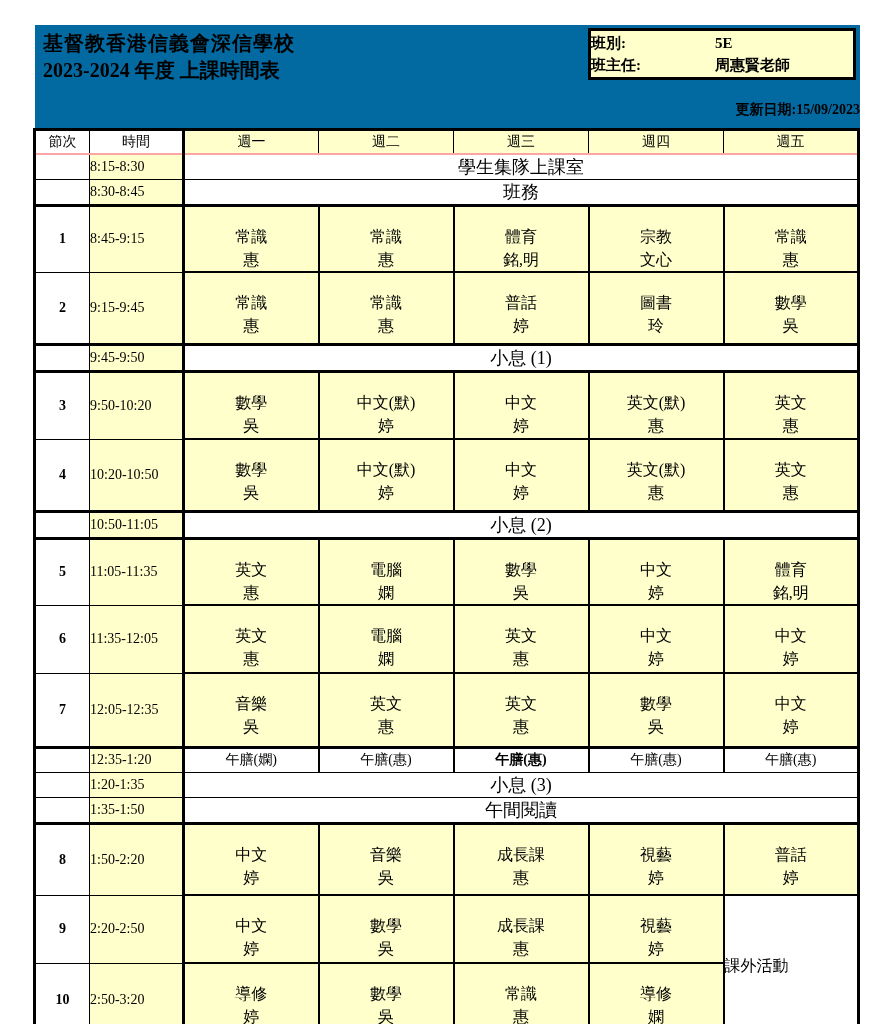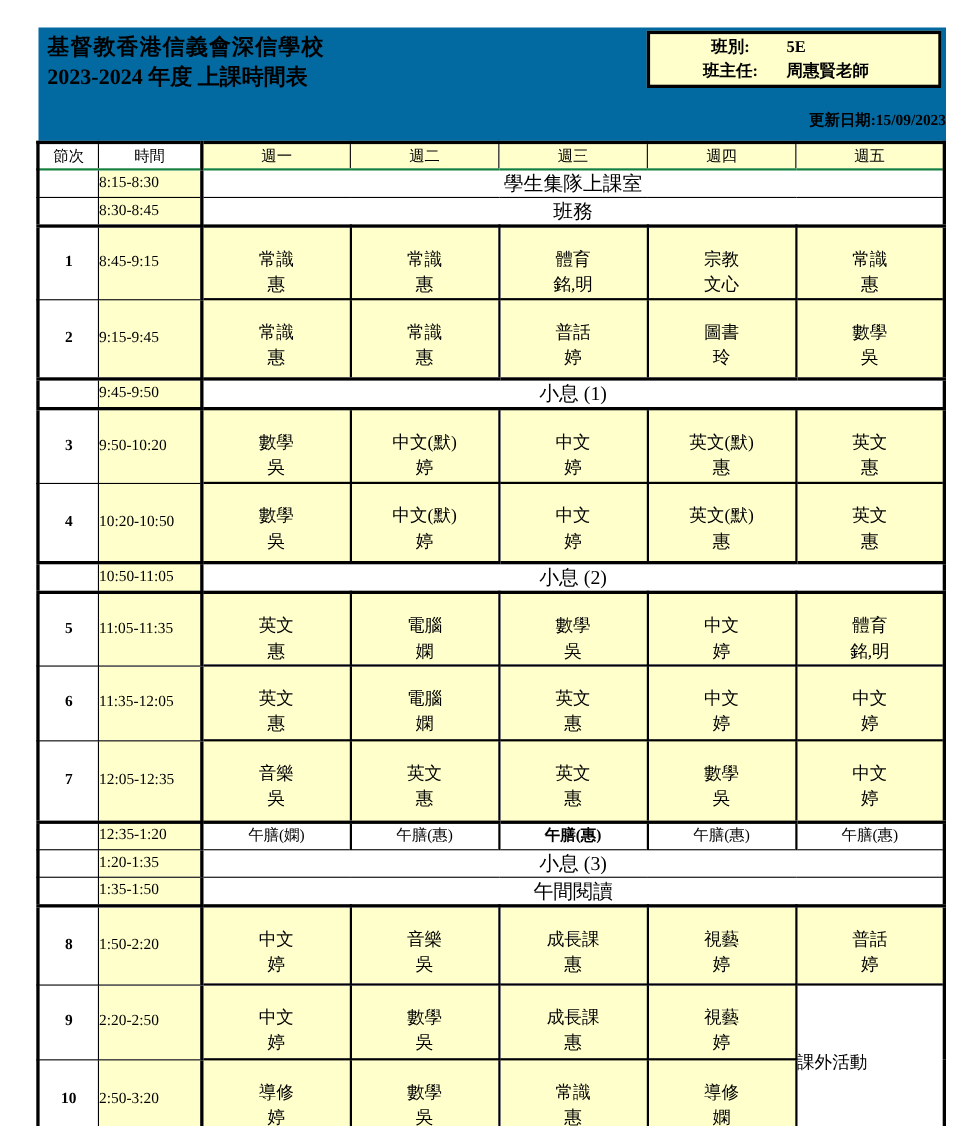--- a/index.html
+++ b/index.html
@@ -15,21 +15,21 @@
   }
   .titleblock{position:absolute;left:8px;top:5px;line-height:27px;}
   .school{font-size:20px;font-weight:bold;letter-spacing:1px;}
   .subtitle{font-size:20px;font-weight:bold;}
   .classbox{
     position:absolute;left:553px;top:3px;width:262px;height:46px;
     border:3px solid #000;background:#FFFFCC;
     display:grid;grid-template-columns:118px 1fr;align-content:center;
     font-size:15px;font-weight:bold;line-height:22px;
   }
-  .classbox .lbl{text-align:center;padding-left:28px;}
+  .classbox .lbl{text-align:left;}
   .classbox .val{text-align:left;padding-left:6px;}
   .updated{
     position:absolute;right:0px;top:76px;
     font-size:14px;font-weight:bold;margin-left:38px;
   }
   table.tt{
     position:absolute;left:33px;top:128px;
     width:827px;border-collapse:collapse;table-layout:fixed;
     border:3px solid #000;
   }
@@ -55,21 +55,21 @@
   .tt td.lunch{
     background:#ffffff;text-align:center;vertical-align:middle;font-size:14px;
     border-left:2px solid #000;border-right:2px solid #000;
   }
   .tt td.lunch.bold{font-weight:bold;}
   .tt td.eca{
     background:#ffffff;text-align:left;vertical-align:middle;font-size:16px;
     border-left:2px solid #000;
   }
   .tt tr.tb > td{border-bottom:3px solid #000 !important;}
-  .tt thead th{border-bottom:2px solid #15803d;}
+  .tt thead th{border-bottom:2px solid #fca5a5;}
 </style>
 </head>
 <body>
 
 <div class="band">
   <div class="titleblock">
     <div class="school">基督教香港信義會深信學校</div>
     <div class="subtitle">2023-2024 年度 上課時間表</div>
   </div>
   <div class="classbox">

